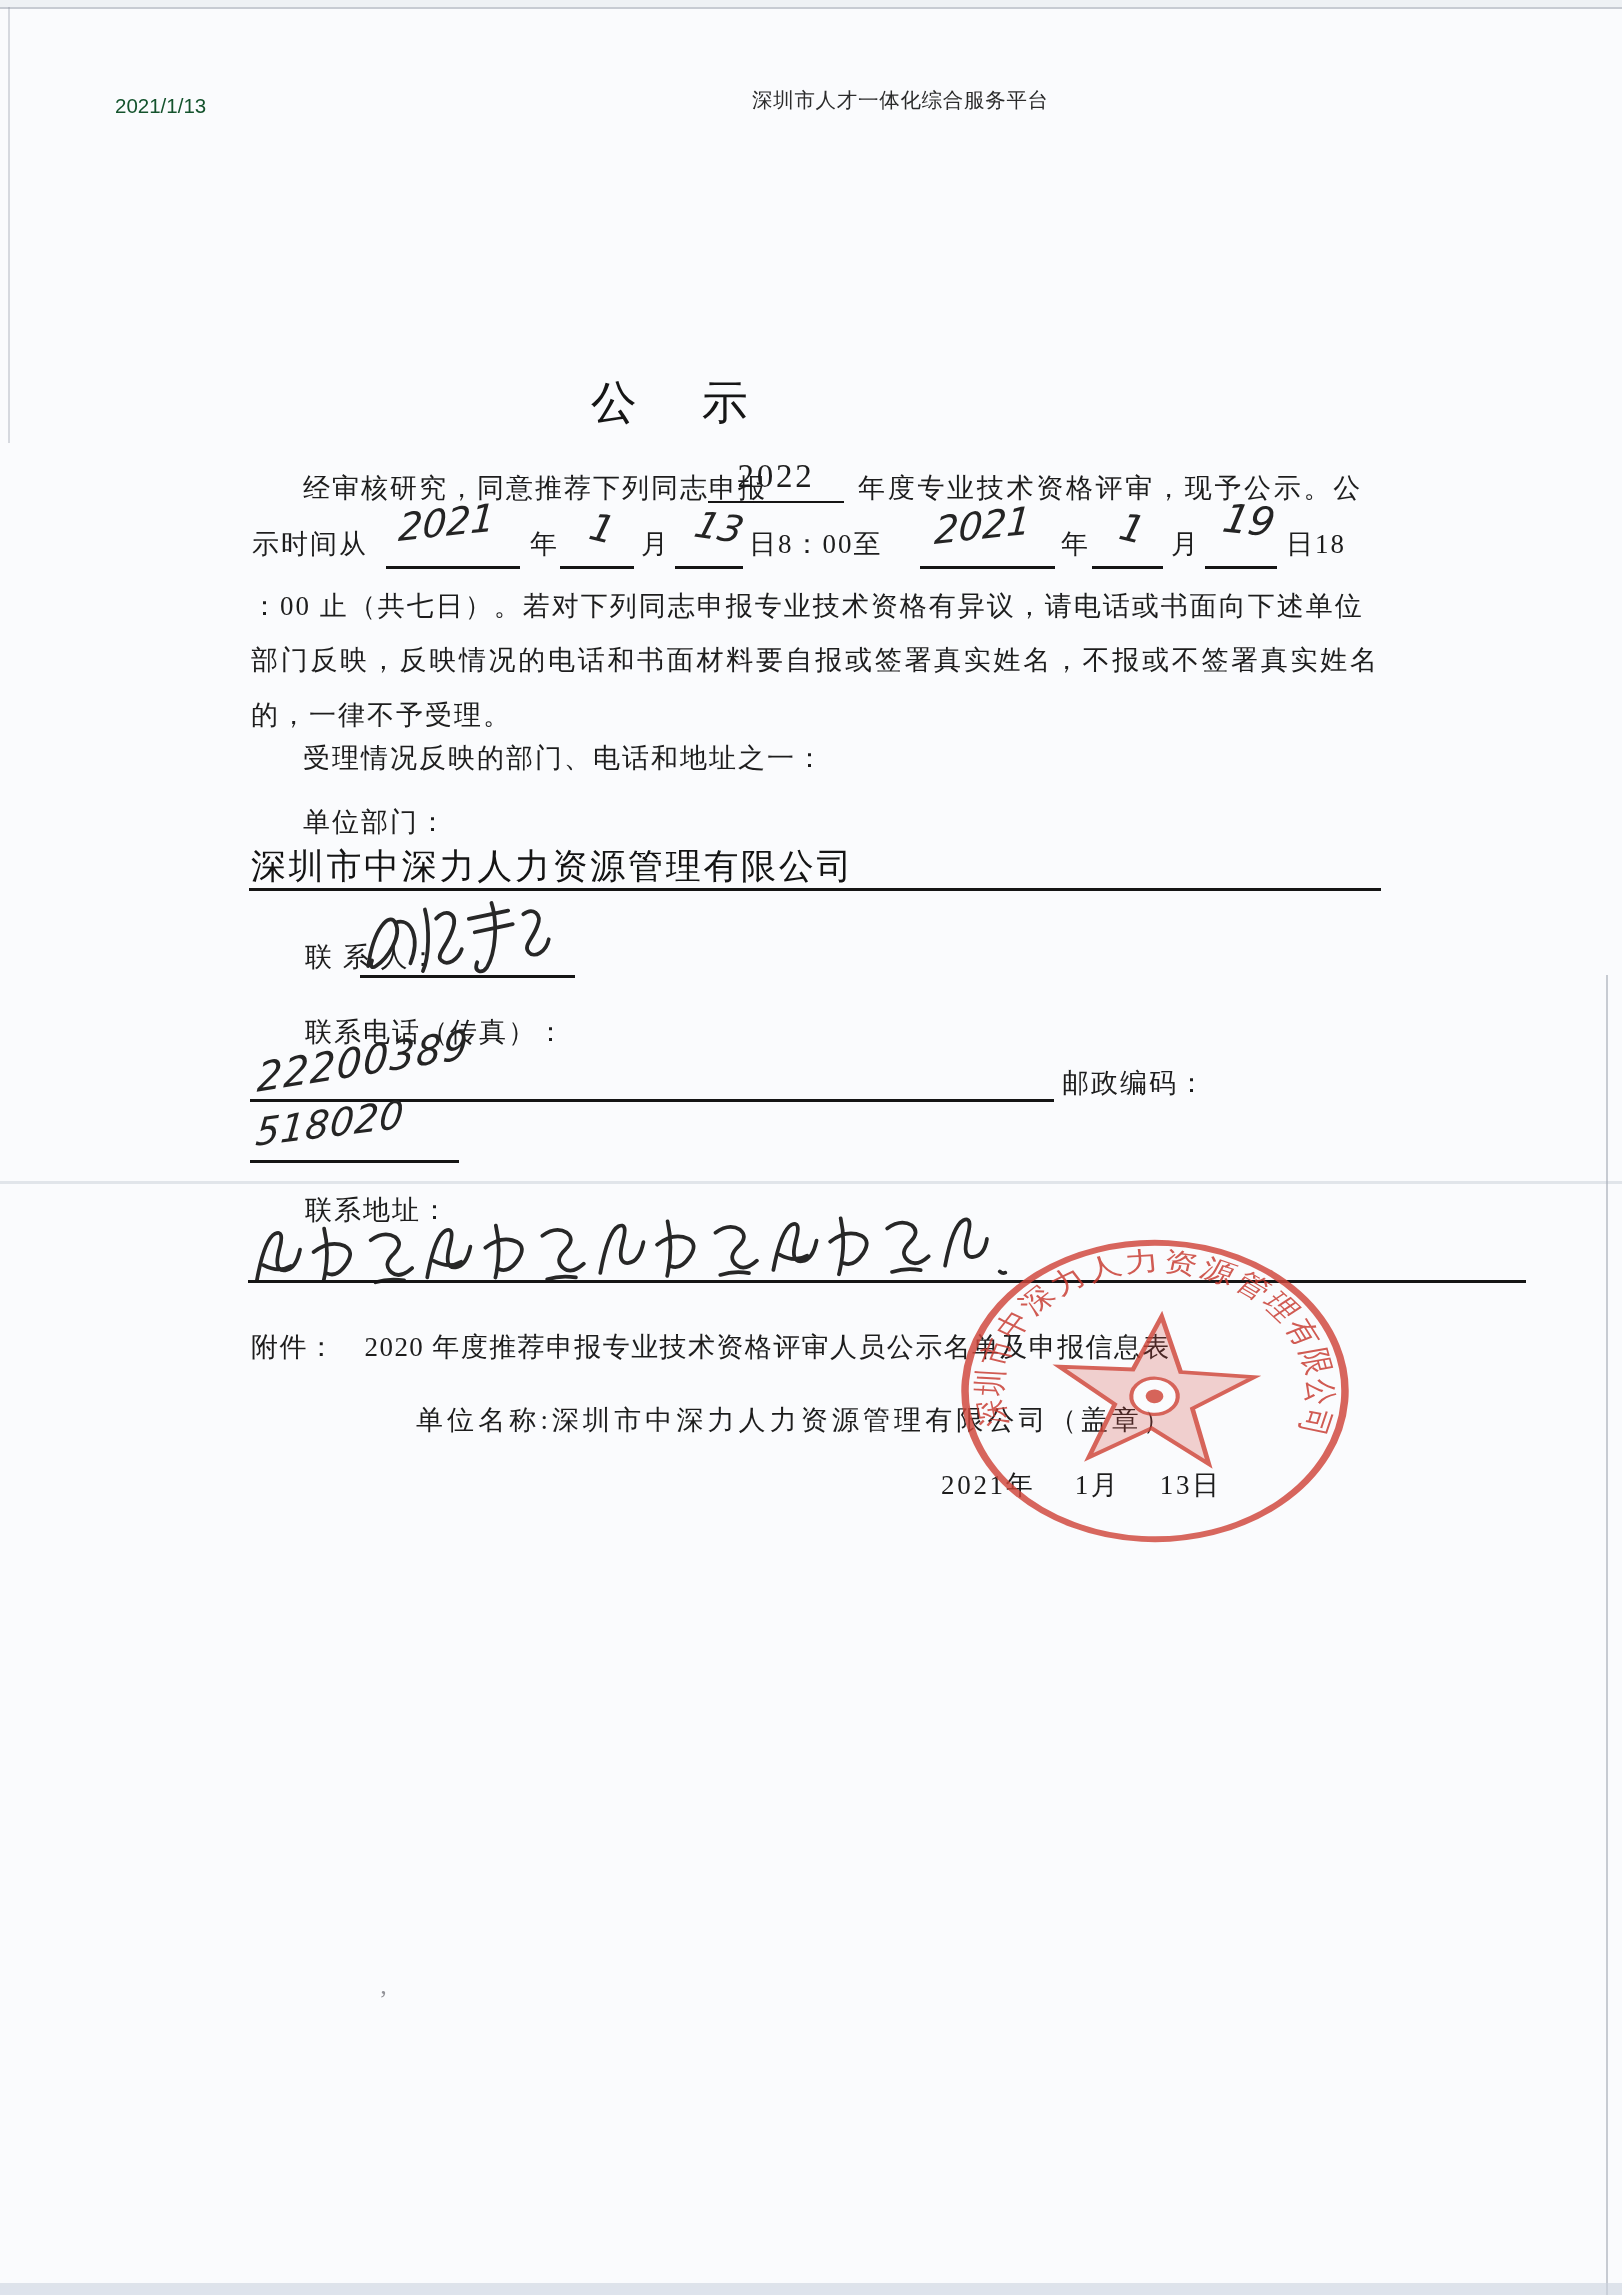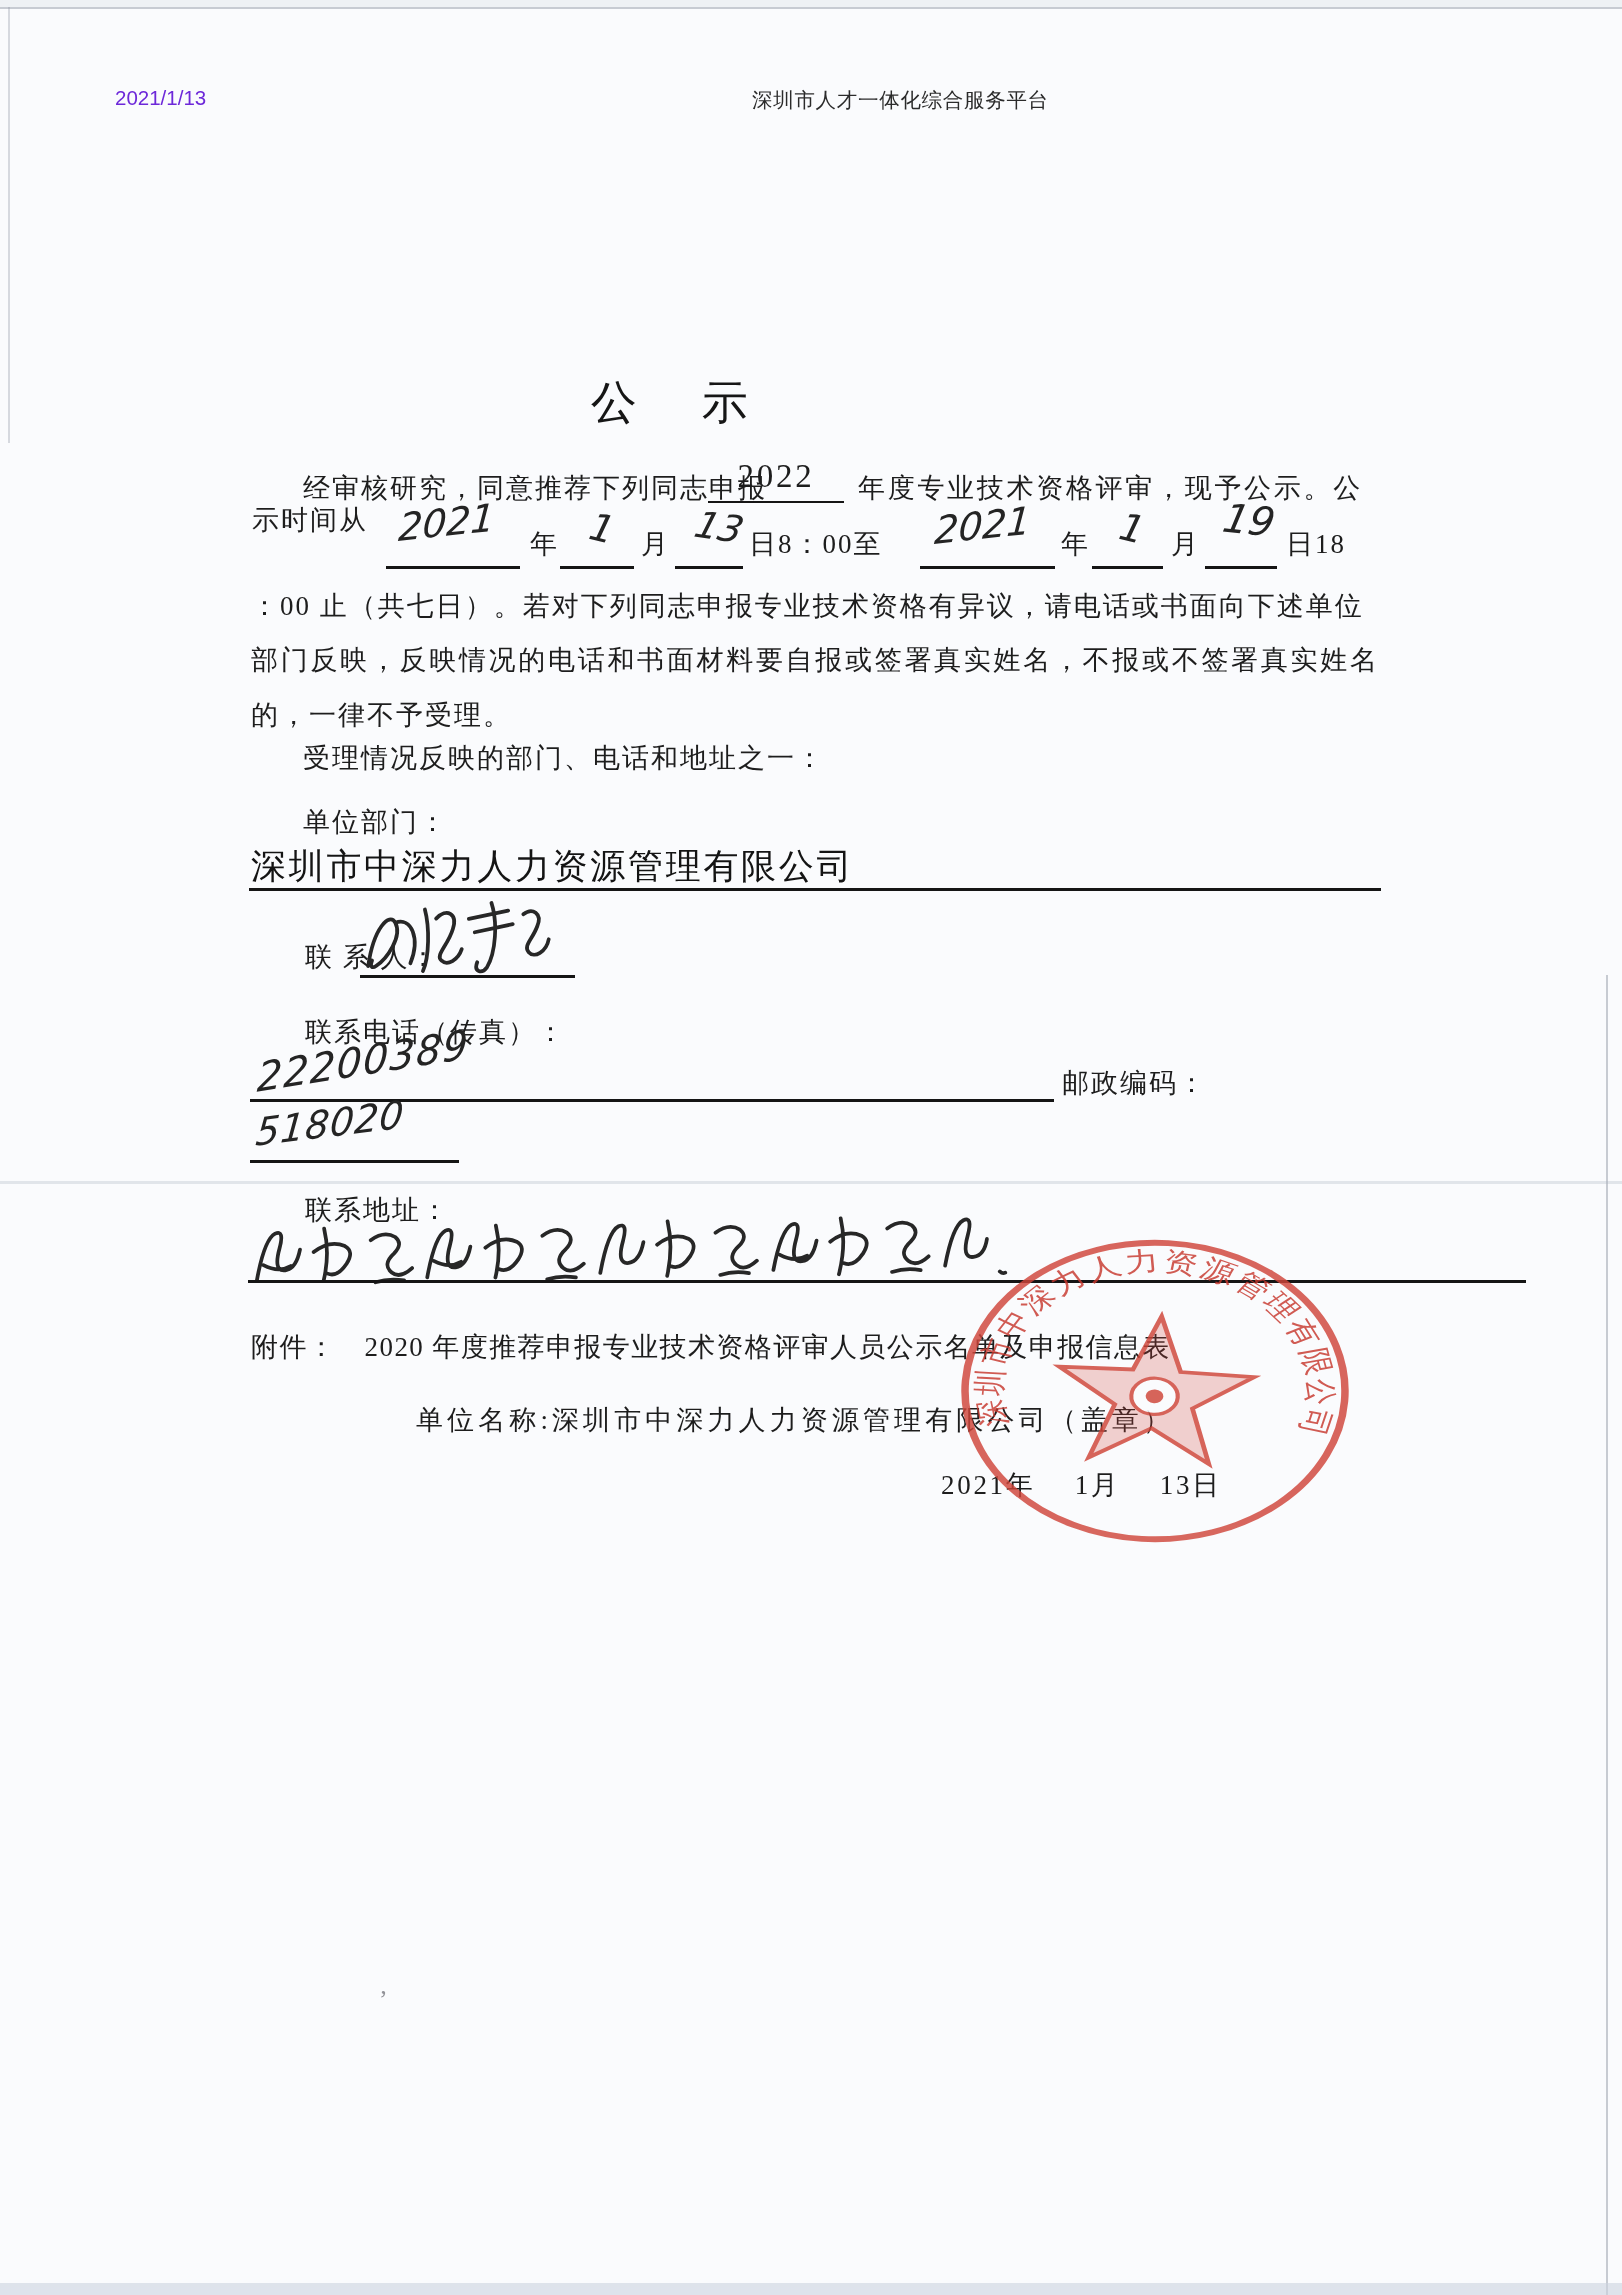--- a/index.html
+++ b/index.html
@@ -26,32 +26,32 @@
 </head>
 <body>
 
 <div class="abs" style="left:0;top:0;width:1623px;height:6.8px;background:#eef1f4;"></div>
 <div class="abs edge" style="left:0;top:6.8px;width:1623px;height:2px;"></div>
 <div class="abs edge" style="left:7.5px;top:6.8px;width:2px;height:436px;opacity:.7;"></div>
 <div class="abs edge" style="left:1606px;top:975px;width:2px;height:1321px;"></div>
 <div class="abs scan-band" style="left:0;top:1181px;width:1623px;height:3.4px;"></div>
 <div class="abs" style="left:0;top:2283px;width:1623px;height:13px;background:rgba(203,211,224,0.6);"></div>
 
-<div class="abs sans" style="left:115px;top:86px;font-size:20.5px;color:#6d28d9;">2021/1/13</div>
+<div class="abs sans" style="left:115px;top:94px;font-size:20.5px;color:#14532d;">2021/1/13</div>
 <div class="abs" style="left:752px;top:86px;font-size:20.5px;color:#2b2b2b;letter-spacing:0.7px;">深圳市人才一体化综合服务平台</div>
 
 <div class="abs" style="left:0;top:372px;width:1348px;text-align:center;font-size:46px;letter-spacing:9.5px;color:#161616;">公　示</div>
 
 <div class="abs txt" style="left:303px;top:470px;">经审核研究，同意推荐下列同志申报</div>
 <div class="abs" style="left:708px;top:458px;width:136px;text-align:center;font-size:33px;letter-spacing:2.7px;border-bottom:2.7px solid #151515;padding-bottom:5.5px;">
   <span>2022</span>
 </div>
 <div class="abs txt" style="left:858px;top:470px;letter-spacing:2.7px;">年度专业技术资格评审，现予公示。公</div>
 
-<div class="abs txt" style="left:252px;top:502px;">示时间从</div>
+<div class="abs txt" style="left:252px;top:526px;">示时间从</div>
 <div class="abs hw" style="left:397px;top:506px;font-size:38px;transform:rotate(-6deg) skewX(-10deg);">2021</div>
 <div class="abs rule" style="left:386px;top:566px;width:134px;height:2.7px;"></div>
 <div class="abs txt" style="left:530px;top:526px;">年</div>
 <div class="abs hw" style="left:585px;top:503px;font-size:38px;transform:rotate(14deg);">1</div>
 <div class="abs rule" style="left:560px;top:566px;width:74px;height:2.7px;"></div>
 <div class="abs txt" style="left:641px;top:526px;">月</div>
 <div class="abs hw" style="left:690px;top:502px;font-size:37px;transform:rotate(8deg) skewX(-8deg);">13</div>
 <div class="abs rule" style="left:675px;top:566px;width:68px;height:2.7px;"></div>
 <div class="abs txt" style="left:749px;top:526px;">日8：00至</div>
 <div class="abs hw" style="left:933px;top:509px;font-size:38px;transform:rotate(-6deg) skewX(-10deg);">2021</div>

